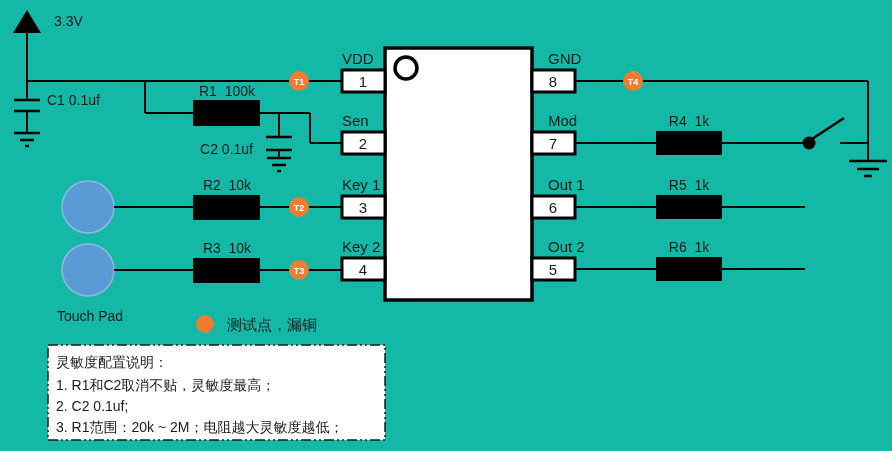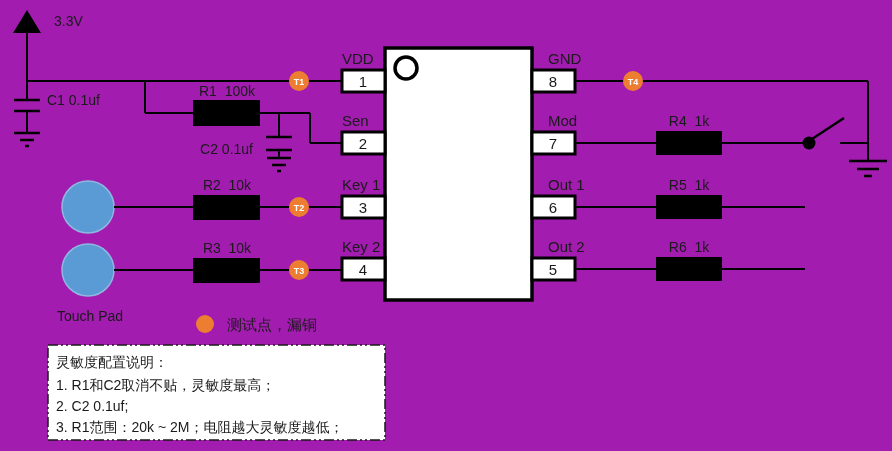--- a/index.html
+++ b/index.html
@@ -5,21 +5,21 @@
   html, body {
     margin: 0;
     padding: 0;
     background: #ffffff;
     font-family: "Liberation Sans", "DejaVu Sans", sans-serif;
   }
   .stage {
     position: relative;
     width: 892px;
     height: 451px;
-    background: #a21caf;
+    background: #14b8a6;
     overflow: hidden;
   }
   svg { display: block; }
   svg text {
     white-space: pre;
     fill: #1a1a1a;
     font-family: "Liberation Sans", "DejaVu Sans", sans-serif;
   }
   .wire { stroke: #000000; stroke-width: 2; fill: none; }
   .wire-thick { stroke: #000000; stroke-width: 2.5; fill: none; }

